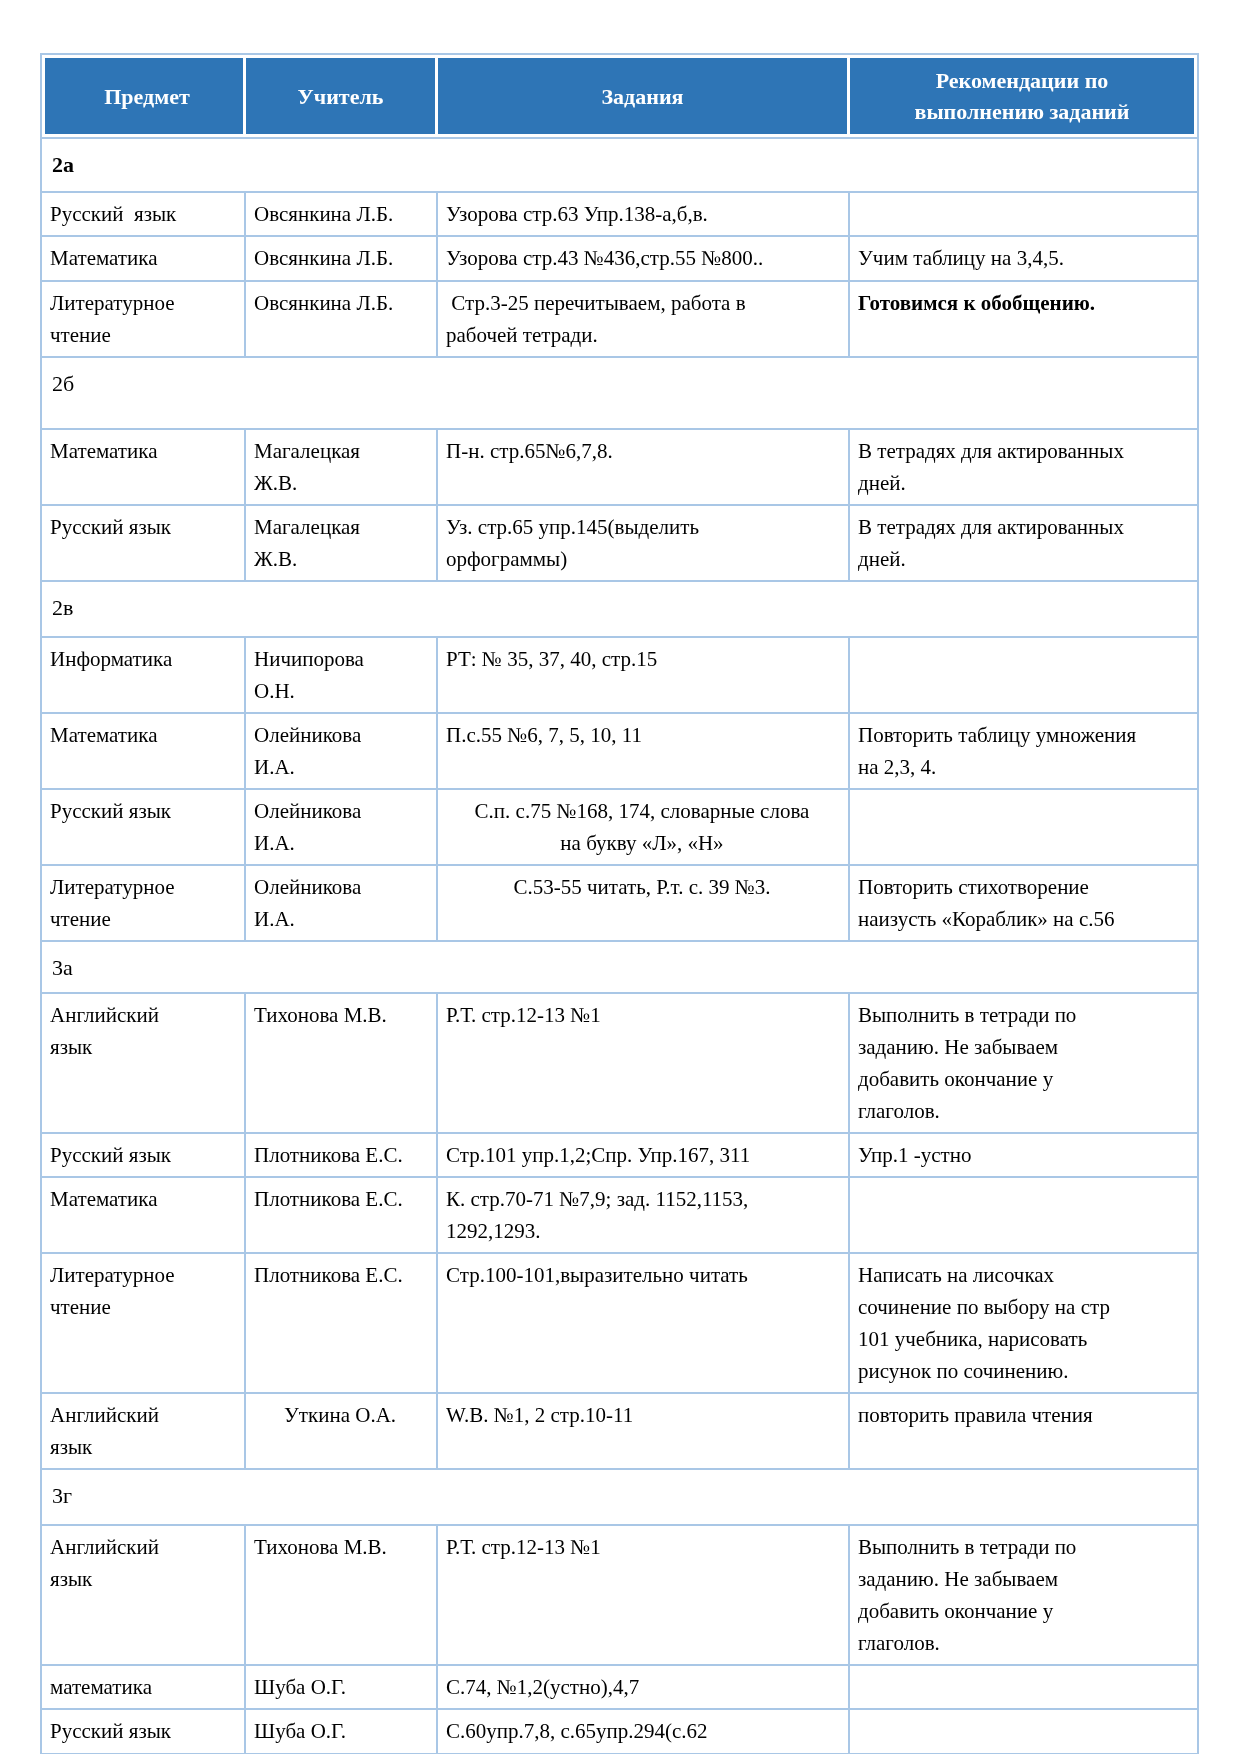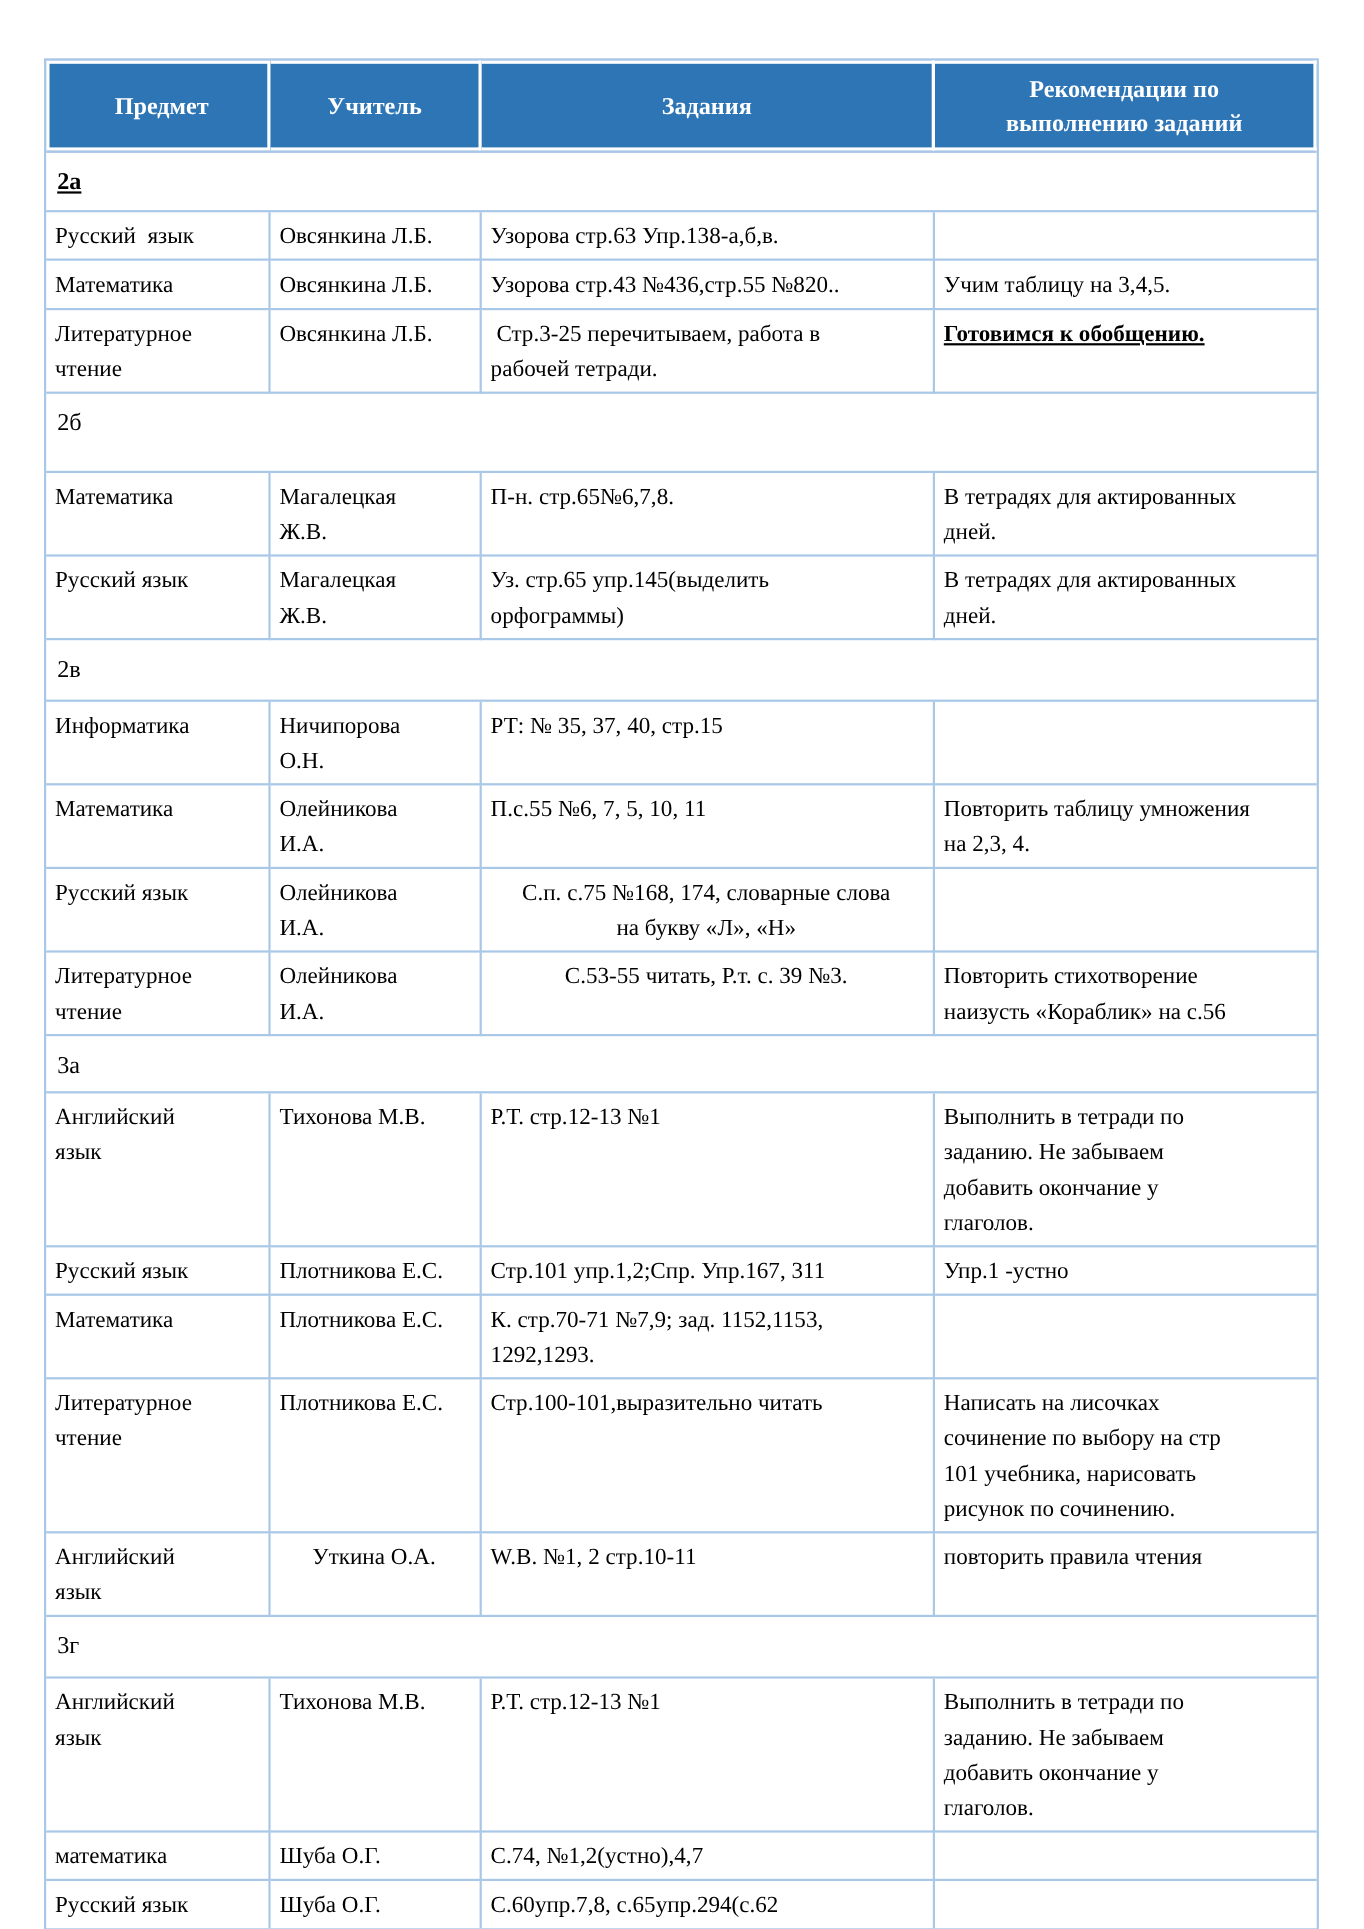--- a/index.html
+++ b/index.html
@@ -35,21 +35,21 @@
     border:0;border-bottom:2px solid var(--border);border-right:2px solid var(--border);
     white-space:pre-wrap;word-wrap:break-word;
   }
   tr.section-row td{
     border-right:0;font-size:22px;padding:10px 10px 8px 10px;
   }
   tbody tr:first-child td{border-top:2px solid var(--border);}
   tbody tr:last-child td{border-bottom:0;}
   tr.data-row td:last-child{border-right:0;}
   .center{text-align:center;}
-  .bold{font-weight:bold;text-decoration:underline;}
+  .bold{font-weight:bold;}
 </style>
 </head>
 <body>
 
 <div class="doc-page">
   <table class="doc-table">
     <colgroup>
       <col style="width:204px">
       <col style="width:192px">
       <col style="width:412px">
@@ -70,21 +70,21 @@
         </tr>
         <tr class="data-row" style="height: 44px;">
           <td>Русский  язык</td>
           <td>Овсянкина Л.Б.</td>
           <td>Узорова стр.63 Упр.138-а,б,в.</td>
           <td></td>
         </tr>
         <tr class="data-row" style="height: 45px;">
           <td>Математика</td>
           <td>Овсянкина Л.Б.</td>
-          <td>Узорова стр.43 №436,стр.55 №820..</td>
+          <td>Узорова стр.43 №436,стр.55 №800..</td>
           <td>Учим таблицу на 3,4,5.</td>
         </tr>
         <tr class="data-row" style="height: 76px;">
           <td>Литературное
 чтение</td>
           <td>Овсянкина Л.Б.</td>
           <td> Стр.3-25 перечитываем, работа в
 рабочей тетради.</td>
           <td class="bold">Готовимся к обобщению.</td>
         </tr>

